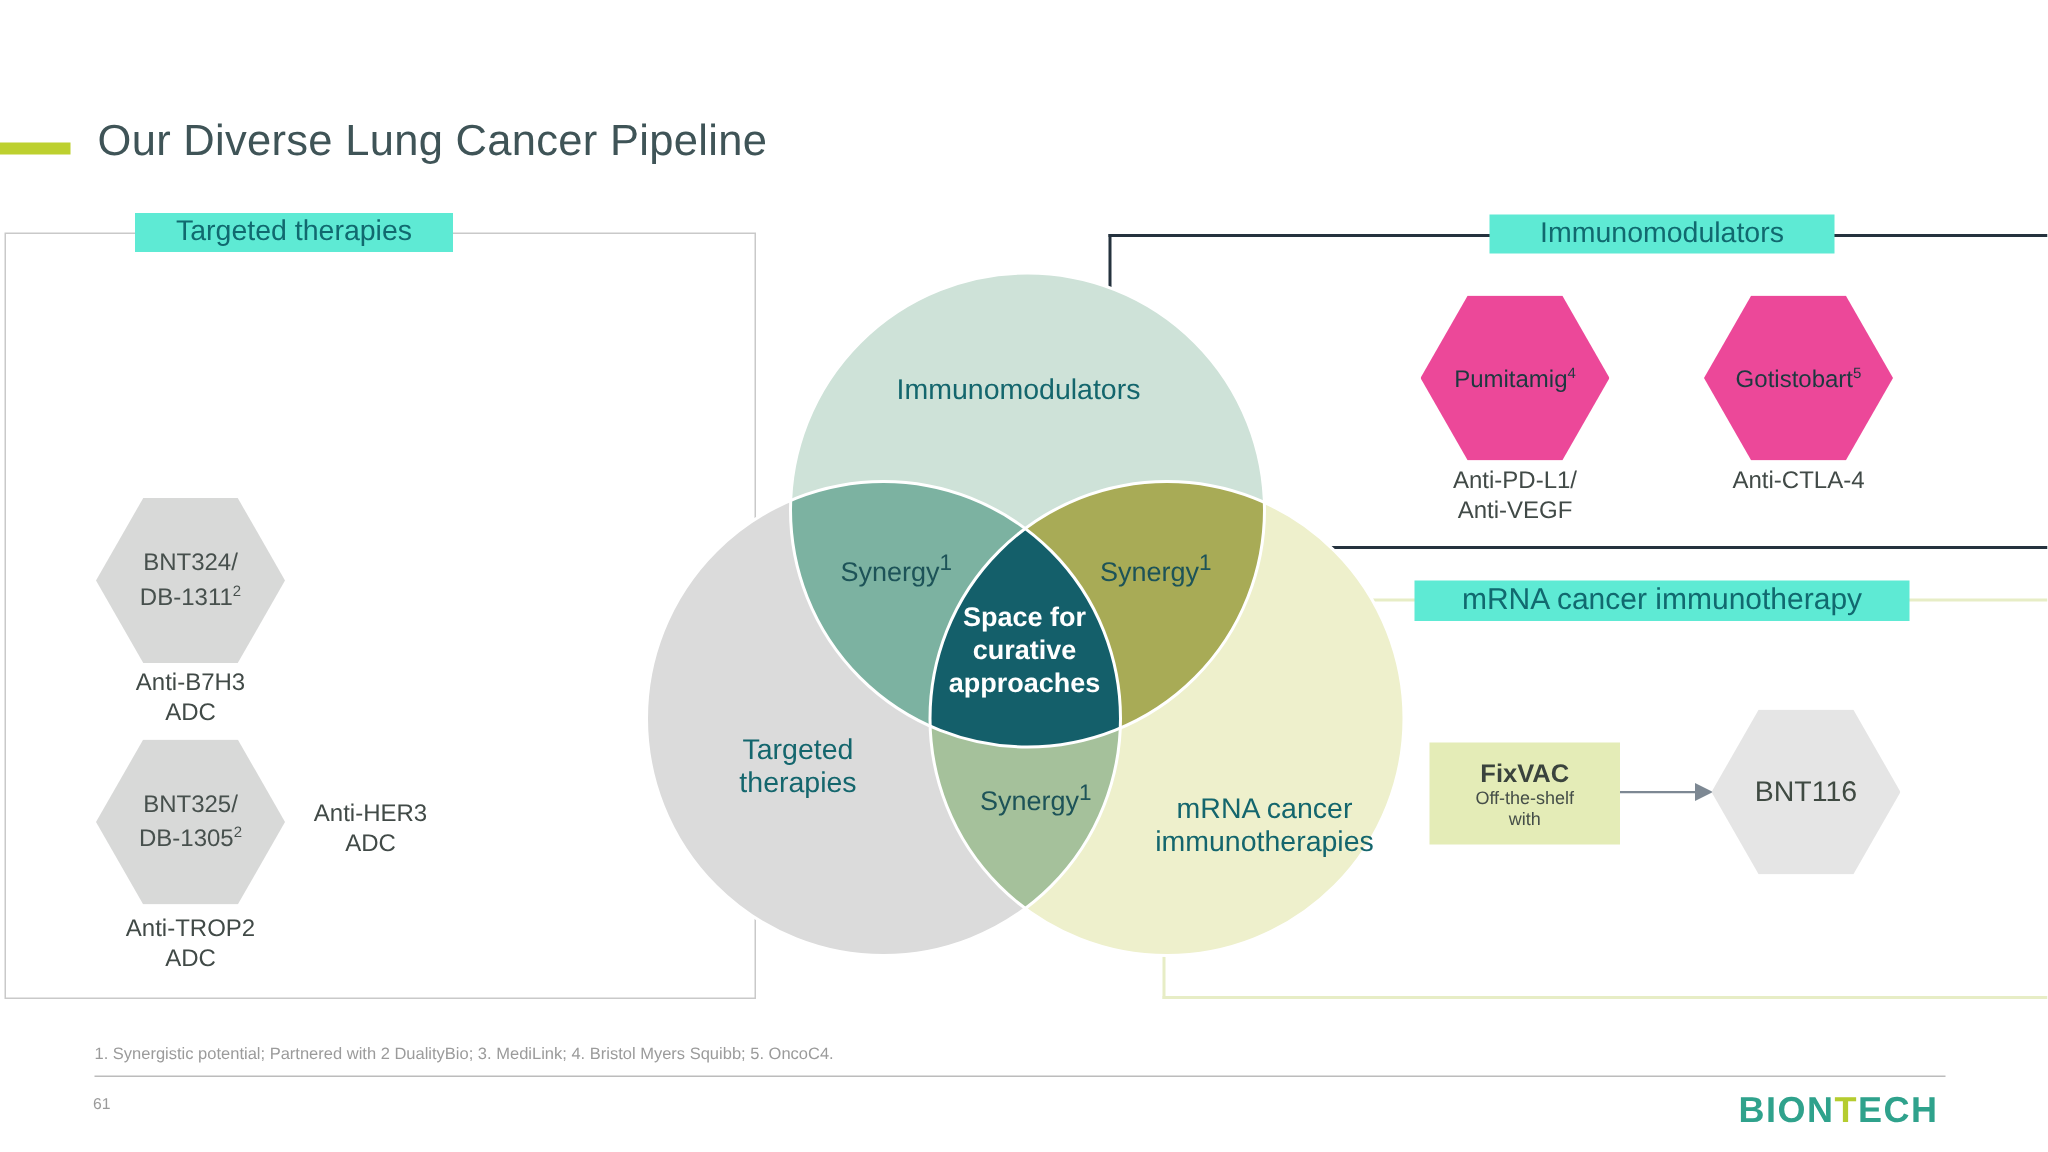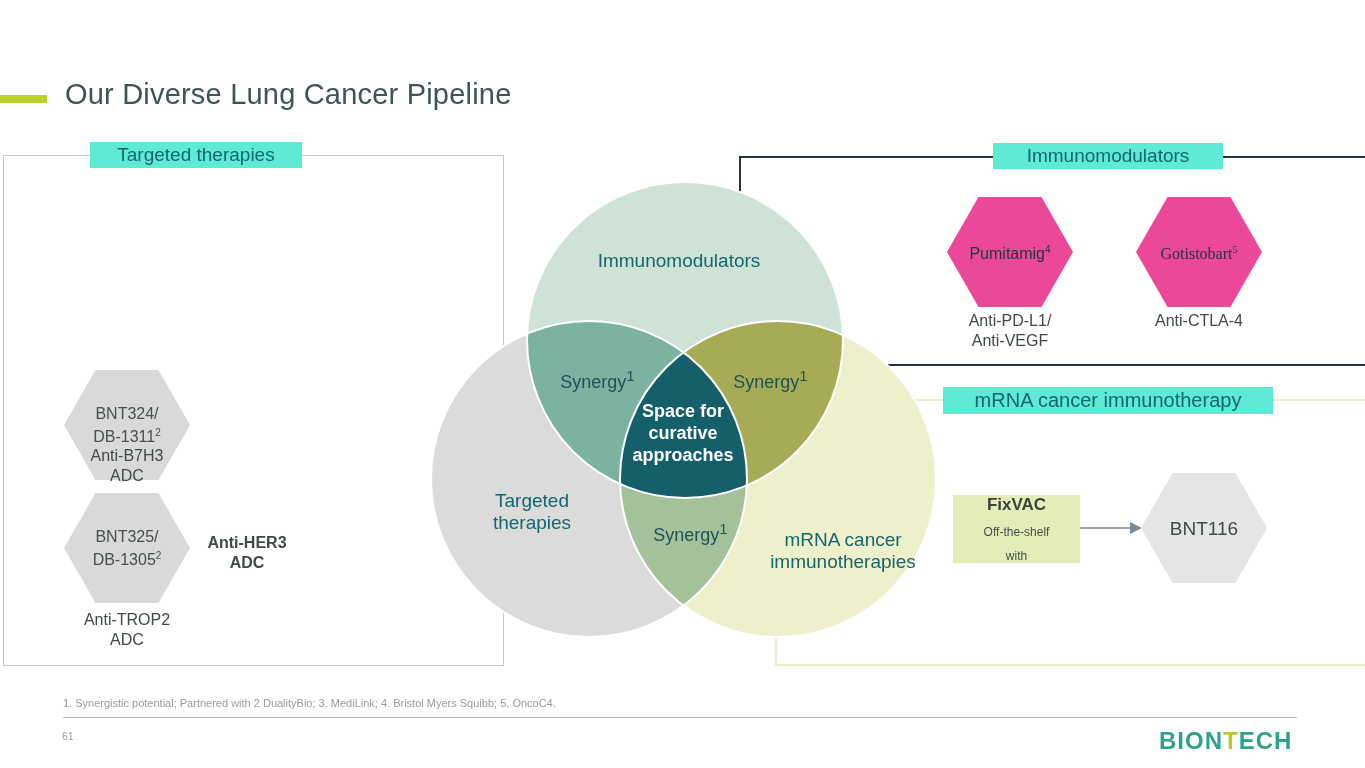--- a/index.html
+++ b/index.html
@@ -39,38 +39,38 @@
 
   
   .hex{position:absolute;width:126px;height:110px;z-index:3;
        clip-path:polygon(0 50%,25% 0,75% 0,100% 50%,75% 100%,25% 100%);
        display:flex;flex-direction:column;align-items:center;justify-content:center;
        text-align:center;font-size:16px;line-height:19px;}
   .hex sup{font-size:10px;}
   .hex-gray{background:#d8d9d8;color:#47504d;}
   .hex-mint{background:#ec4899;color:#1c393f;}
   .hex-lime{background:#e5e5e5;color:#3f4a42;font-size:19px;}
-  #hex-bnt324{left:64px;top:332px;margin-top:38px;}
+  #hex-bnt324{left:64px;top:332px;}
   #hex-bnt326{left:184px;top:416px;}
   #hex-bnt325{left:64px;top:493px;}
   #hex-pumitamig{left:947px;top:197px;}
-  #hex-gotistobart{left:1136px;top:197px;font-family:Liberation Serif, serif;}
+  #hex-gotistobart{left:1136px;top:197px;}
   #hex-bnt116{left:1141px;top:473px;}
 
   .sub-label{position:absolute;width:150px;text-align:center;z-index:3;
              font-size:16px;line-height:20px;color:#414a47;}
   #label-b7h3{left:52px;top:446px;}
-  #label-her3{left:172px;top:533px;font-weight:bold;}
+  #label-her3{left:172px;top:533px;}
   #label-trop2{left:52px;top:610px;}
   #label-pdl1{left:935px;top:311px;}
   #label-ctla4{left:1124px;top:311px;}
 
   
   #fixvac-box{position:absolute;left:953px;top:495px;width:127px;height:68px;background:#e4ecb7;
-              z-index:3;display:flex;flex-direction:column;align-items:center;justify-content:space-between;text-align:center;}
+              z-index:3;display:flex;flex-direction:column;align-items:center;justify-content:center;text-align:center;}
   #fixvac-title{font-size:17px;font-weight:bold;color:#3a433d;line-height:19px;}
   .fixvac-sub{font-size:12px;line-height:14px;color:#454e48;}
   #fixvac-arrow{position:absolute;left:1080px;top:520px;z-index:3;}
 
   
   #footnote{position:absolute;left:63px;top:697px;font-size:11px;color:#9b9b9b;z-index:3;}
   #footer-divider{position:absolute;left:63px;top:717px;width:1234px;height:1px;background:#bcbcbc;z-index:3;}
   #page-number{position:absolute;left:62px;top:730px;font-size:10.5px;color:#9b9b9b;z-index:3;}
   #logo{position:absolute;left:1159px;top:727px;font-size:24px;font-weight:bold;letter-spacing:1px;
         color:#2fa28c;z-index:3;}

